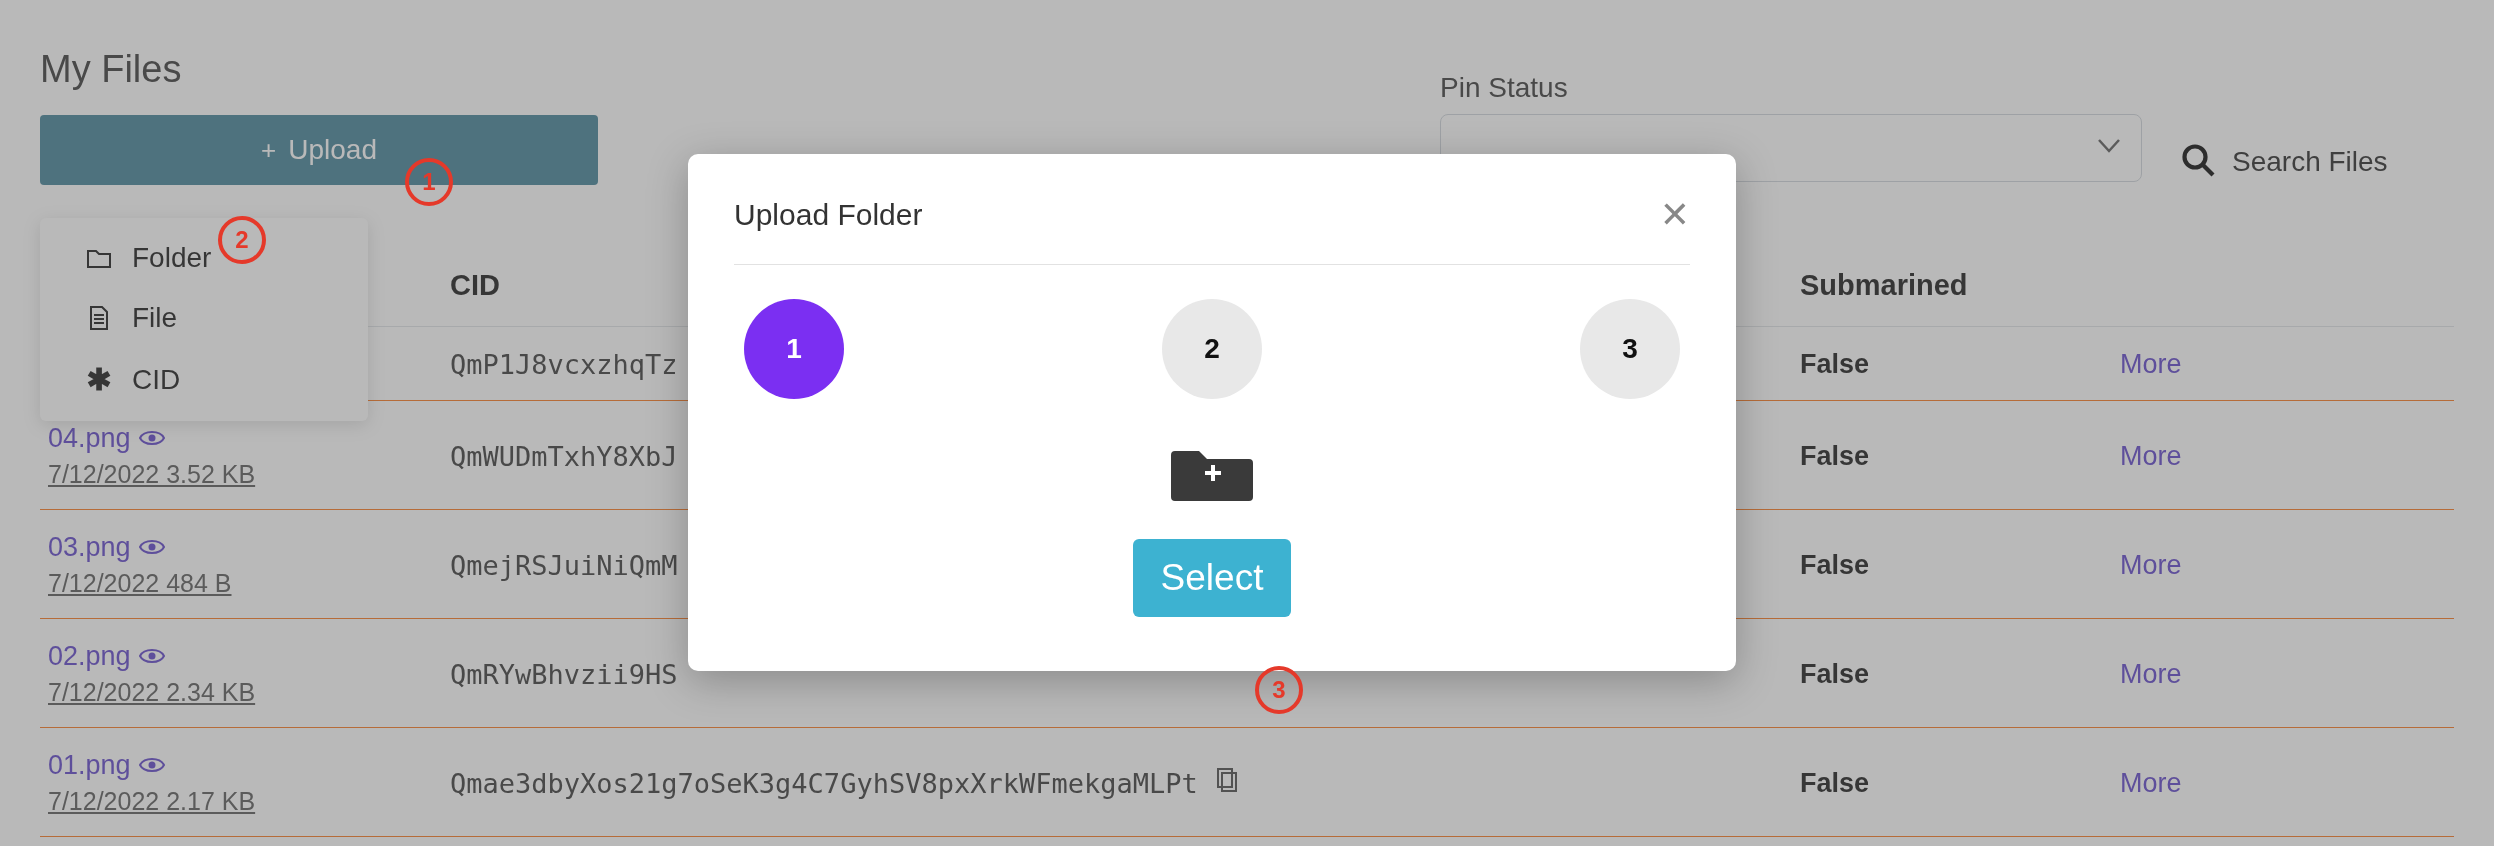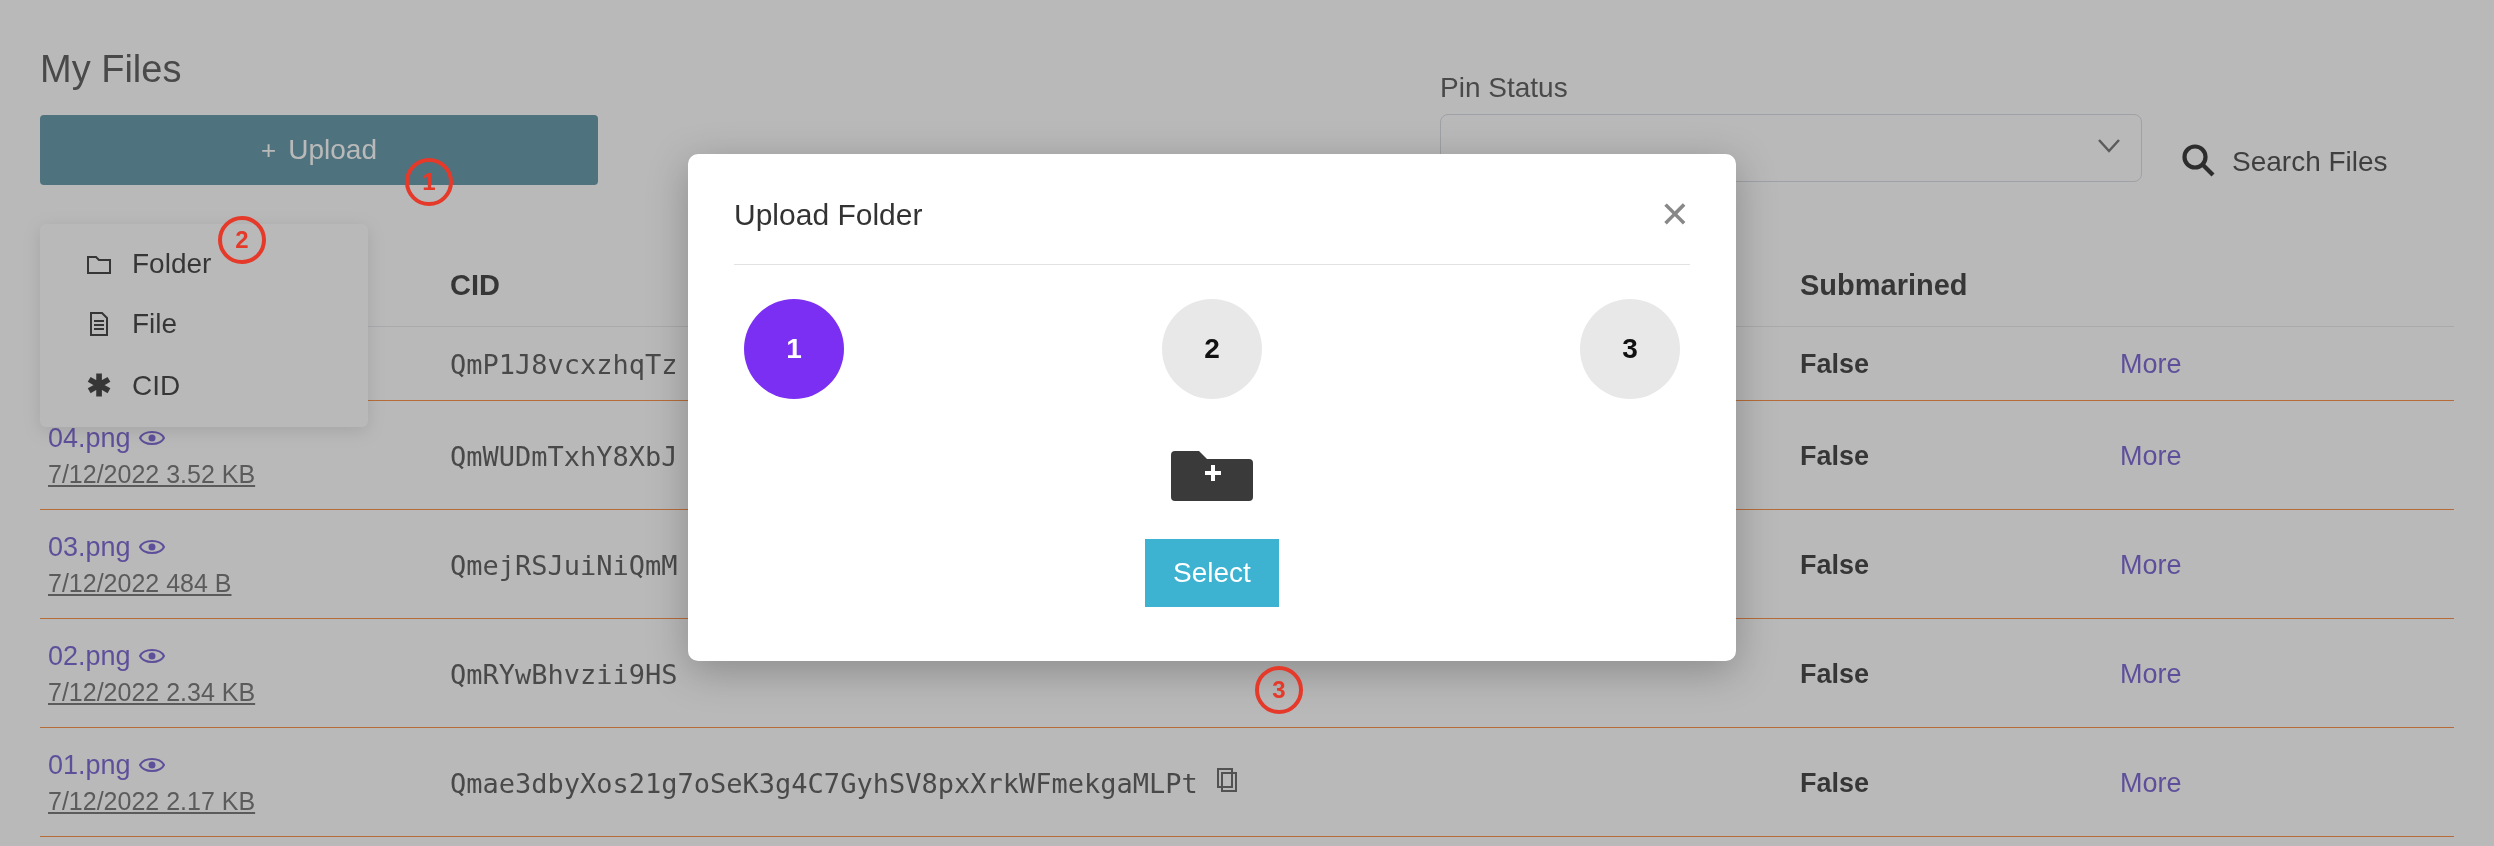--- a/index.html
+++ b/index.html
@@ -88,21 +88,21 @@
 .row .more-cell { width:120px; }
 .file-link { color:#5a3ec8; font-weight:500; text-decoration:none; }
 .eye { color:#5a3ec8; margin-left:8px; }
 .meta { color:#555; font-size:25px; margin-top:6px;text-decoration:underline; }
 .copy-icon { color:#444; }
 .more-link { color:#5a3ec8; font-weight:500; cursor:pointer; }
 
 
 .dropdown {
   position:absolute;
-  left:40px; top:224px;
+  left:40px; top:218px;
   width:328px;
   background:#fff;
   border-radius:6px;
   box-shadow:0 4px 18px rgba(0,0,0,.15);
   padding: 10px 0;
   z-index:3;
 }
 .dropdown-item {
   display:flex; align-items:center; gap:18px;
   padding: 14px 44px;
@@ -131,21 +131,21 @@
 }
 .modal-header { display:flex; justify-content:space-between; align-items:center; padding-bottom: 28px; border-bottom:1px solid #e2e2e2; }
 .modal-title { font-size:30px; font-weight:400; color:#333; }
 .modal-close { font-size:36px; color:#888; cursor:pointer; background:none; border:none; }
 .steps { display:flex; justify-content:space-between; padding: 34px 10px 18px 10px; }
 .step { width:100px; height:100px; border-radius:50%; background:#e8e8e8; display:flex; align-items:center; justify-content:center; font-size:28px; font-weight:600; color:#111; }
 .step.active { background:#7b2ff2; color:#fff; }
 .folder-icon-wrap { text-align:center; margin-top: 24px; }
 .folder-add-icon svg { width:82px; height:62px; }
 .modal-msg { text-align:center; font-size:42px; color:#333; margin-top: 30px; }
-.select-btn { display:block; margin: 32px auto 0 auto; background:#3db2d1; color:#fff; border:none; padding: 18px 28px; font-size:28px; border-radius:0; cursor:pointer; }
+.select-btn { display:block; margin: 32px auto 0 auto; background:#3db2d1; color:#fff; border:none; padding: 18px 28px; font-size:37px; border-radius:6px; cursor:pointer; }
 
 
 .annot {
   position:absolute;
   width:48px; height:48px;
   border:4px solid #e5392a;
   border-radius:50%;
   color:#e5392a;
   display:flex; align-items:center; justify-content:center;
   font-size:24px; font-weight:600;

